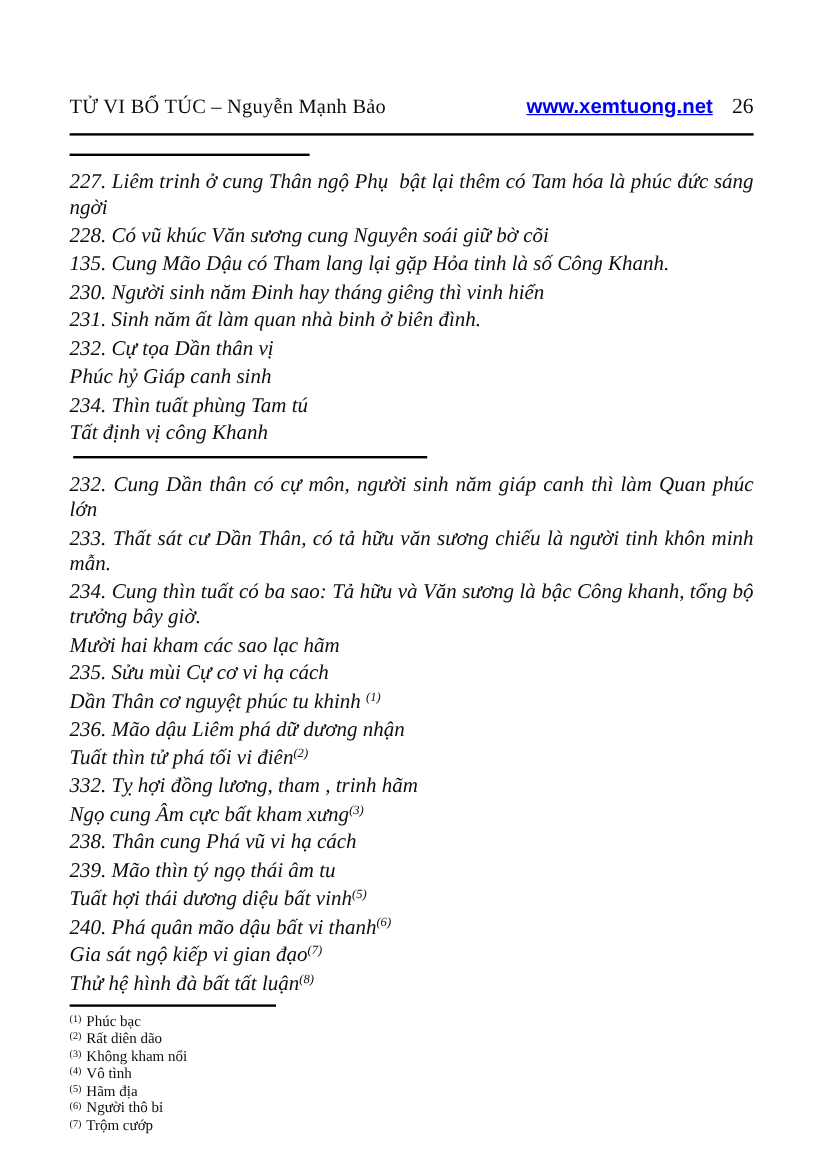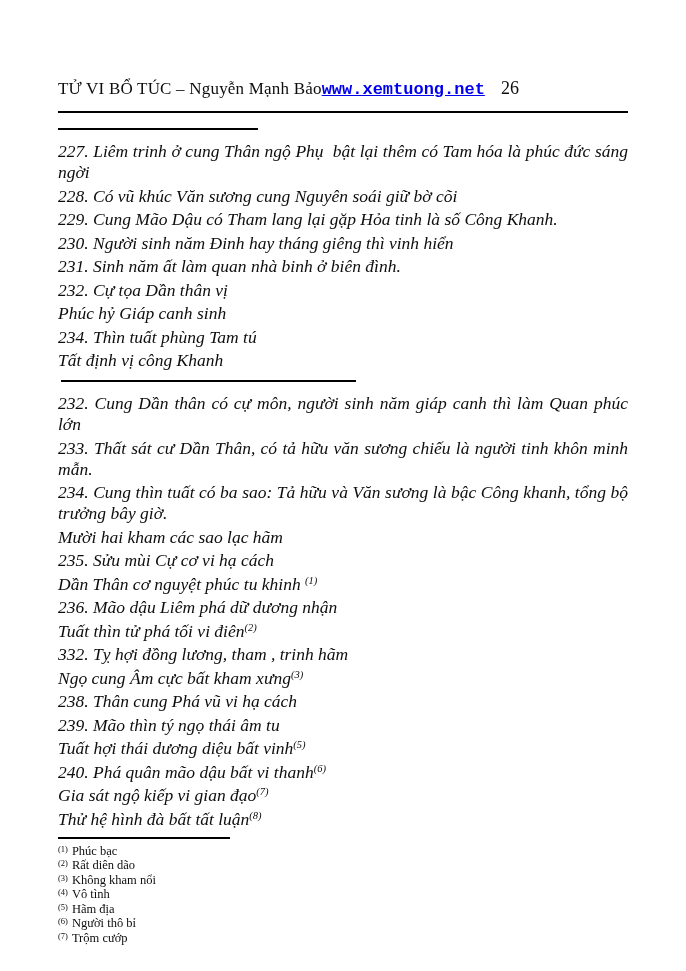--- a/index.html
+++ b/index.html
@@ -10,20 +10,21 @@
     margin: 0 auto;
     background: #ffffff;
     box-sizing: border-box;
     padding: 36px 58px 0 58px;
     font-family: "Liberation Serif", serif;
     color: #0d0d0d;
     overflow: hidden;
   }
   .header {
     display: flex;
+    justify-content: space-between;
     align-items: baseline;
   }
   .title {
     font-size: 17px;
     letter-spacing: 0.2px;
     white-space: pre;
   }
   .header-right {
     display: flex;
     align-items: baseline;
@@ -73,32 +74,32 @@
   }
 </style>
 </head>
 <body>
 
 <div class="page">
 
   <div class="header">
     <span class="title">TỬ VI BỔ TÚC – Nguyễn Mạnh Bảo</span>
     <span class="header-right">
-      <a class="weblink" style="color: rgb(0, 0, 238); font-family: Liberation Mono, monospace;">www.xemtuong.net</a>
+      <a class="weblink" style="color: rgb(0, 0, 238);">www.xemtuong.net</a>
       <span class="pagenum">26</span>
     </span>
   </div>
 
   <div class="rule full"></div>
   <div class="rule short"></div>
 
   <div class="body-text" id="verse-section">
       <p>227. Liêm trinh ở cung Thân ngộ Phụ  bật lại thêm có Tam hóa là phúc đức sáng ngời</p>
       <p>228. Có vũ khúc Văn sương cung Nguyên soái giữ bờ cõi</p>
-      <p>229. Cung Mão Dậu có Tham lang lại gặp Hỏa tinh là số Công Khanh.</p>
+      <p>135. Cung Mão Dậu có Tham lang lại gặp Hỏa tinh là số Công Khanh.</p>
       <p>230. Người sinh năm Đinh hay tháng giêng thì vinh hiển</p>
       <p>231. Sinh năm ất làm quan nhà binh ở biên đình.</p>
       <p>232. Cự tọa Dần thân vị</p>
       <p>Phúc hỷ Giáp canh sinh</p>
       <p>234. Thìn tuất phùng Tam tú</p>
       <p>Tất định vị công Khanh</p>
     </div>
 
   <div class="rule mid"></div>
 

